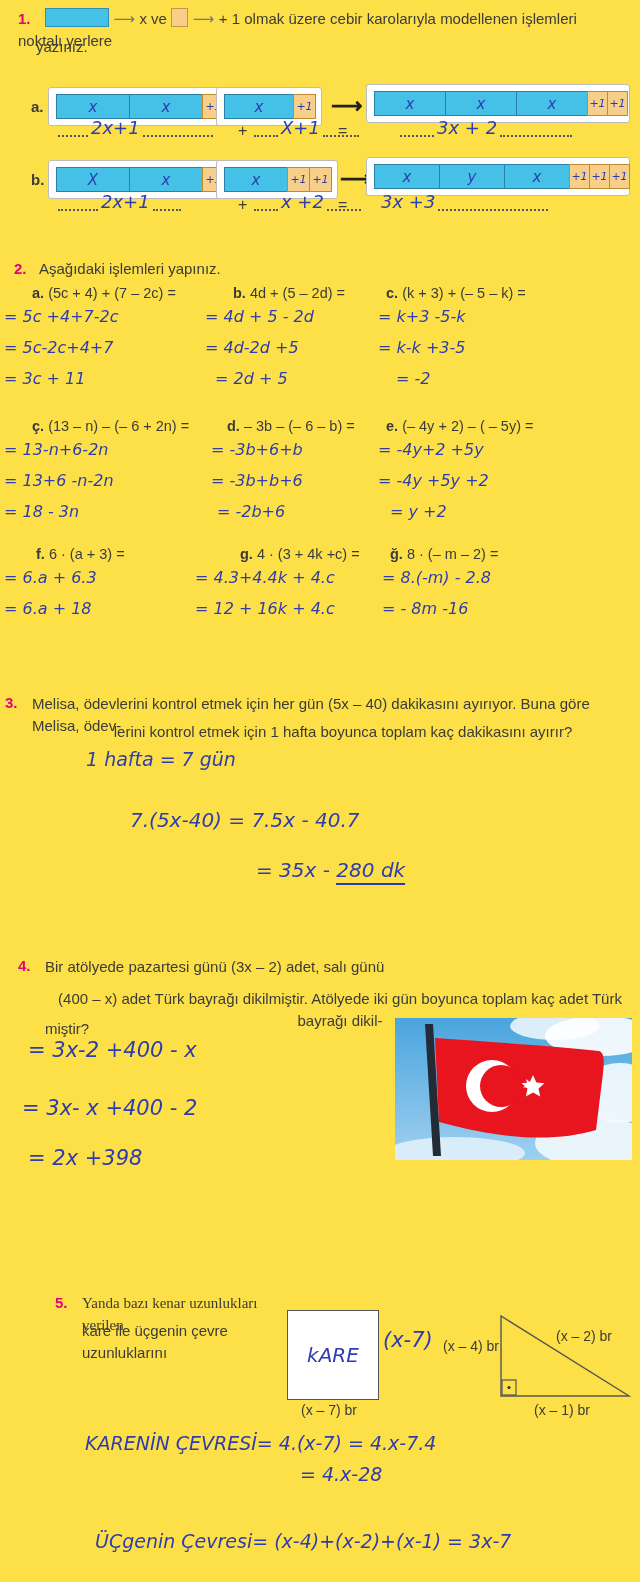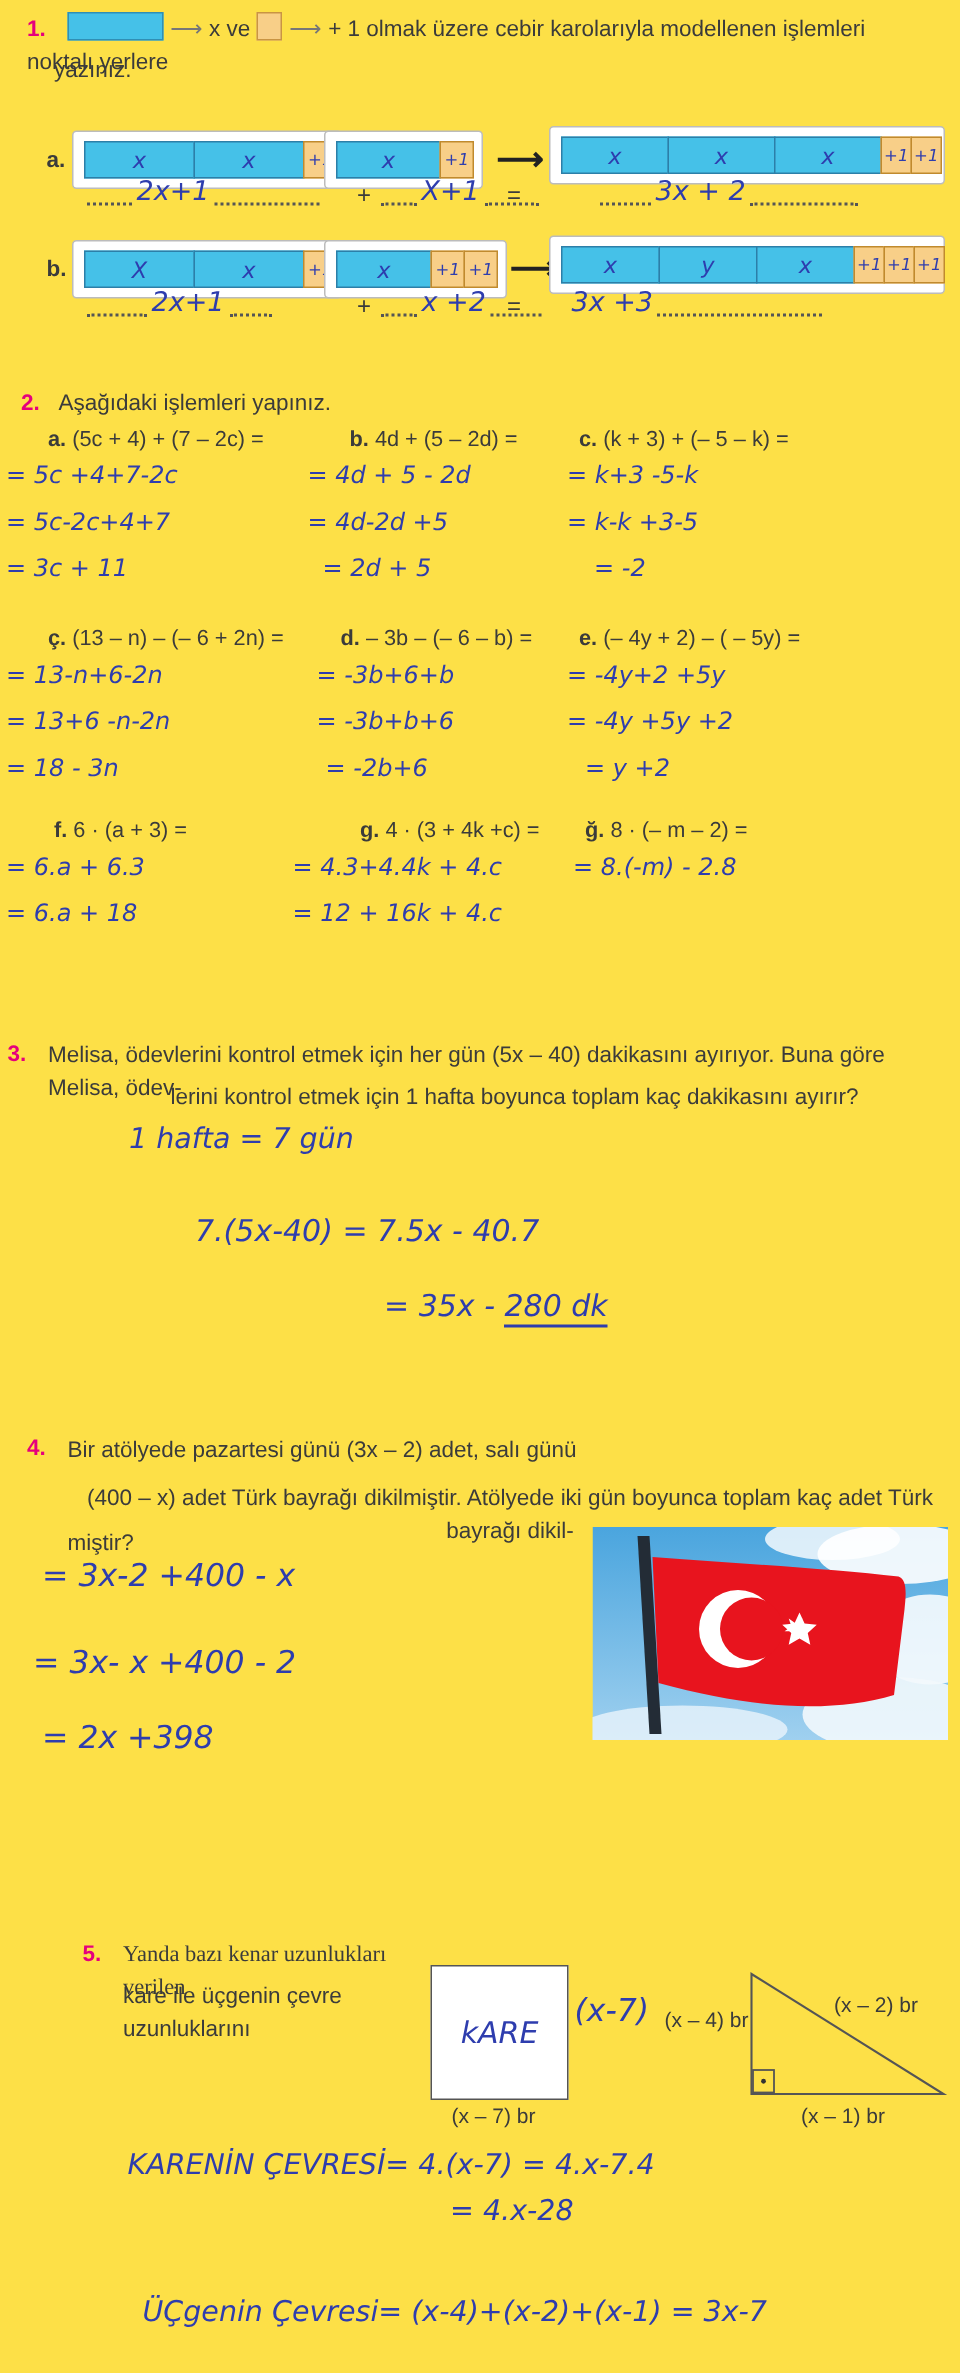--- a/index.html
+++ b/index.html
@@ -225,20 +225,21 @@
     <div class="hw step">= 6.a + 18</div>
   </div>
   <div class="abs" style="left:195px;top:546px;width:185px;">
     <div class="ex-head" style="padding-left:45px;"><span class="bold">g.</span> <span>4 · (3 + 4k +c) =</span></div>
     <div class="hw step">= 4.3+4.4k + 4.c</div>
     <div class="hw step">= 12 + 16k + 4.c</div>
   </div>
   <div class="abs" style="left:382px;top:546px;width:200px;">
     <div class="ex-head" style="padding-left:8px;"><span class="bold">ğ.</span> <span>8 · (– m – 2) =</span></div>
     <div class="hw step">= 8.(-m) - 2.8</div>
+    <div class="hw step">= - 8m -16</div>
   </div>
 
   <div class="abs num" style="left:5px;top:694px;">3.</div>
   <div class="abs print" style="left:32px;top:693px;width:600px;">Melisa, ödevlerini kontrol etmek için her gün (5x – 40) dakikasını ayırıyor. Buna göre Melisa, ödev-</div>
   <div class="abs print" style="left:43px;top:721px;width:600px;text-align:center;">lerini kontrol etmek için 1 hafta boyunca toplam kaç dakikasını ayırır?</div>
   <div class="abs hw" style="left:86px;top:748px;font-size:19px;">1 hafta = 7 gün</div>
   <div class="abs hw" style="left:130px;top:808px;font-size:20px;">7.(5x-40) = 7.5x - 40.7</div>
   <div class="abs hw" style="left:256px;top:858px;font-size:20px;">
     <span>= 35x -</span>
     <span class="uline">280 dk</span>

